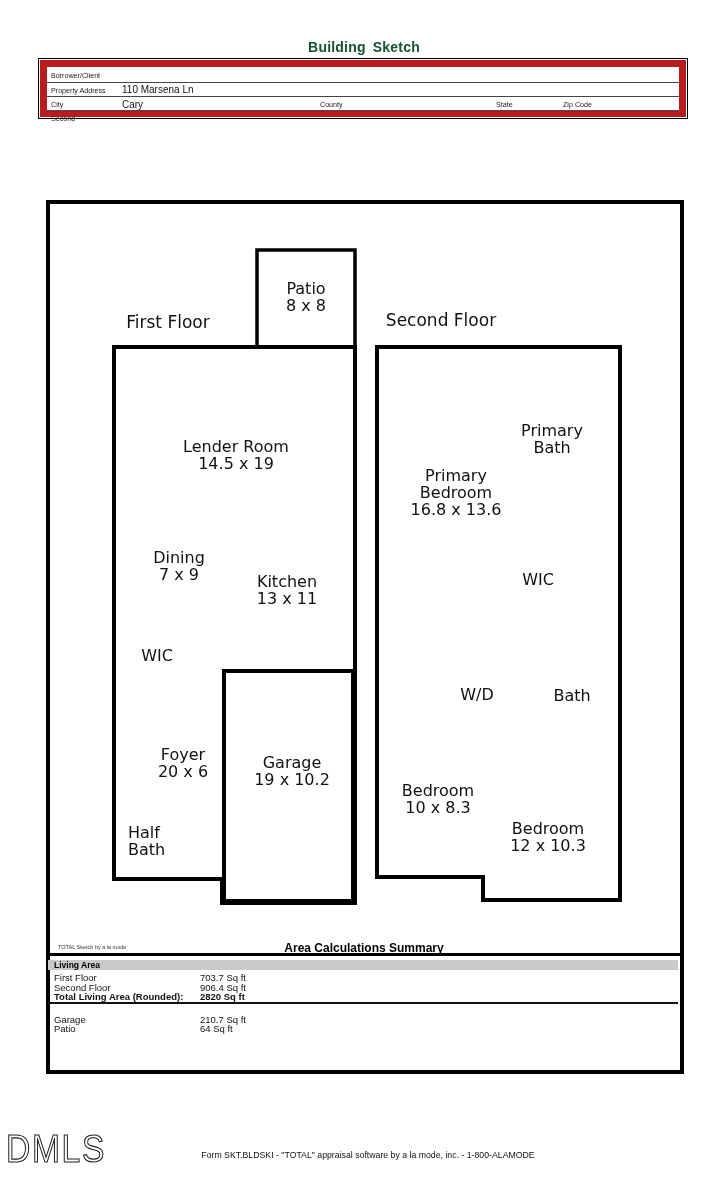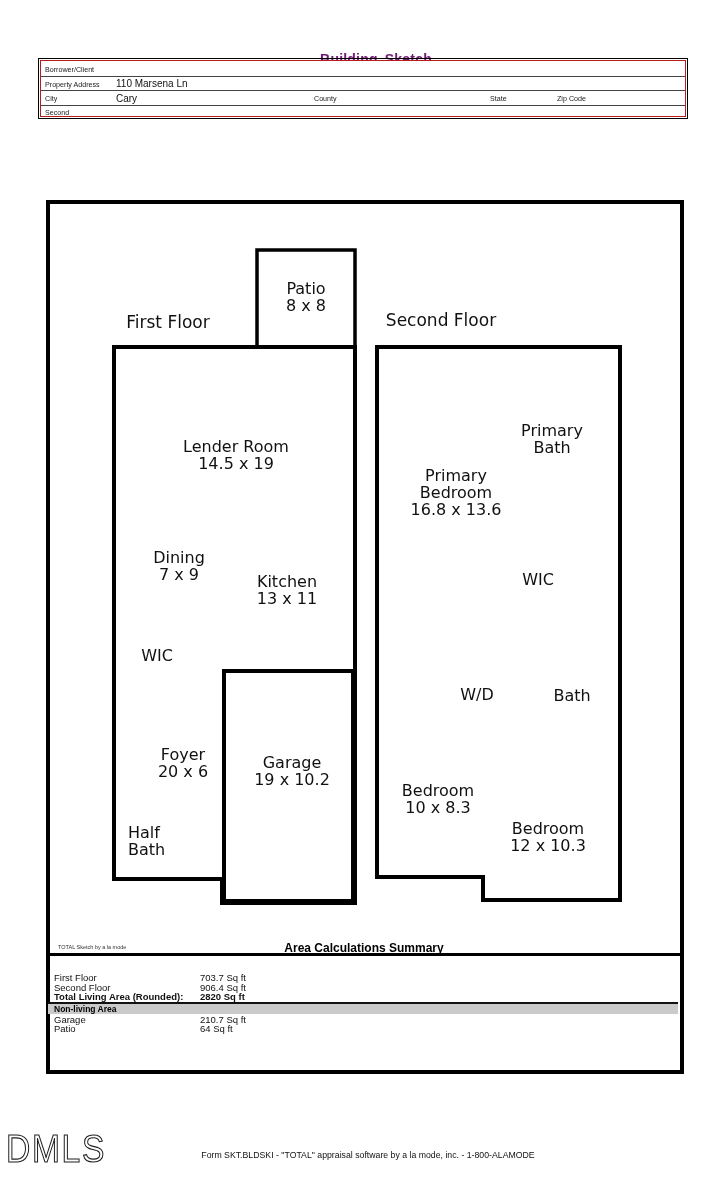--- a/index.html
+++ b/index.html
@@ -2,23 +2,23 @@
 <html><head>
 <meta charset="utf-8">
 <style>
   html,body{margin:0;padding:0;background:#fff;}
   .page{position:relative;width:728px;height:1200px;background:#fff;overflow:hidden;
         font-family:"Liberation Sans",sans-serif;color:#111;}
 
   
   .doc-title{position:absolute;left:364px;top:39px;transform:translateX(-50%);
              font-size:14px;font-weight:bold;letter-spacing:.2px;word-spacing:3px;
-             font-family:"Liberation Sans",sans-serif;color:#701a75;margin:12px;}
+             font-family:"Liberation Sans",sans-serif;color:#14532d;margin:0;}
   .form-box{position:absolute;left:40px;top:60px;width:646px;height:57px;
-            border:1px solid #b91c1c;outline:1px solid #000;outline-offset:1px;
+            border:7px solid #b91c1c;outline:1px solid #000;outline-offset:1px;
             box-sizing:border-box;background:#fff;}
   .form-div{position:absolute;left:0;width:100%;height:1px;background:#444;}
   .flabel{position:absolute;font-size:7.5px;color:#222;white-space:nowrap;
           transform:scaleX(.95);transform-origin:left;}
   .fvalue{position:absolute;font-size:10px;color:#111;white-space:nowrap;text-align:center;}
 
   
   .sketch-border{position:absolute;left:46px;top:200px;width:638px;height:874px;
                  border:4px solid #000;box-sizing:border-box;}
   .plan-svg{position:absolute;left:46px;top:200px;}
@@ -160,36 +160,36 @@
 
   <div class="room" style="left:548px;top:820px">
     <div>Bedroom</div>
     <div>12 x 10.3</div>
   </div>
 
   <div class="attribution">TOTAL Sketch by a la mode</div>
   <div class="summary-title">Area Calculations Summary</div>
   <div class="thick-line"></div>
 
+  <div class="gray-band band-living">Living Area</div>
 
   <div class="srow" style="top:973px">
     <span>First Floor</span>
     <span class="svalue">703.7 Sq ft</span>
   </div>
   <div class="srow" style="top:983px">
     <span>Second Floor</span>
     <span class="svalue">906.4 Sq ft</span>
   </div>
   <div class="srow bold" style="top:992px">
     <span>Total Living Area (Rounded):</span>
     <span class="svalue">2820 Sq ft</span>
   </div>
 
   <div class="thin-line"></div>
-  <div class="gray-band band-nonliving">Non-living Area</div>
 
   <div class="srow" style="top:1015px">
     <span>Garage</span>
     <span class="svalue">210.7 Sq ft</span>
   </div>
   <div class="srow" style="top:1024px">
     <span>Patio</span>
     <span class="svalue">64 Sq ft</span>
   </div>
 

